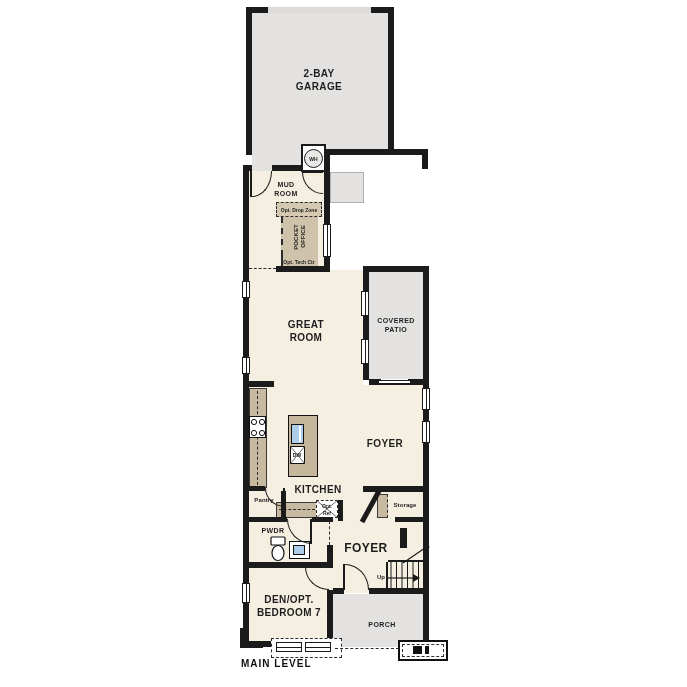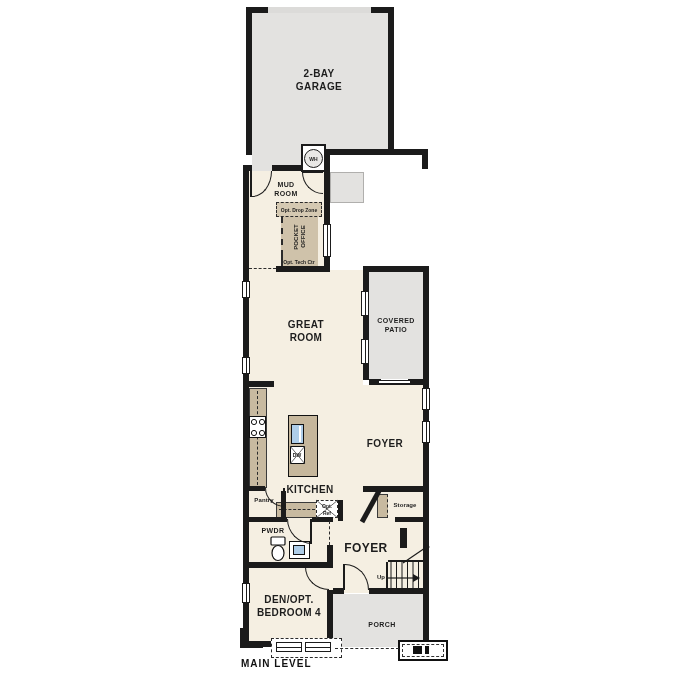--- a/index.html
+++ b/index.html
@@ -181,27 +181,27 @@
 ROOM</div>
   <div class="lbl f5" style="left:299px;top:210px;">Opt. Drop Zone</div>
   <div class="lbl f6 rot" style="left:300px;top:237px;">POCKET
 OFFICE</div>
   <div class="lbl f5" style="left:299px;top:262px;">Opt. Tech Ctr</div>
   <div class="lbl f9" style="left:306px;top:331px;">GREAT
 ROOM</div>
   <div class="lbl f7" style="left:396px;top:325px;">COVERED
 PATIO</div>
   <div class="lbl f9" style="left:385px;top:443px;">FOYER</div>
-  <div class="lbl f9" style="left:310px;top:489px;">KITCHEN</div>
+  <div class="lbl f9" style="left:318px;top:489px;">KITCHEN</div>
   <div class="lbl f6" style="left:264px;top:501px;">Pantry</div>
   <div class="lbl f5" style="left:327px;top:509px;">Opt.
 Ref</div>
   <div class="lbl f5" style="left:297px;top:455px;">DW</div>
   <div class="lbl f6" style="left:405px;top:506px;">Storage</div>
   <div class="lbl f7" style="left:273px;top:531px;">PWDR</div>
   <div class="lbl f8" style="left:366px;top:549px;">FOYER</div>
   <div class="lbl f6" style="left:381px;top:578px;">Up</div>
   <div class="lbl f9" style="left:289px;top:606px;">DEN/OPT.
-BEDROOM 4</div>
+BEDROOM 7</div>
   <div class="lbl f7" style="left:382px;top:625px;">PORCH</div>
   <div class="title" style="left:241px;top:658px;">MAIN LEVEL</div>
 
 </div>
 
 </body></html>

